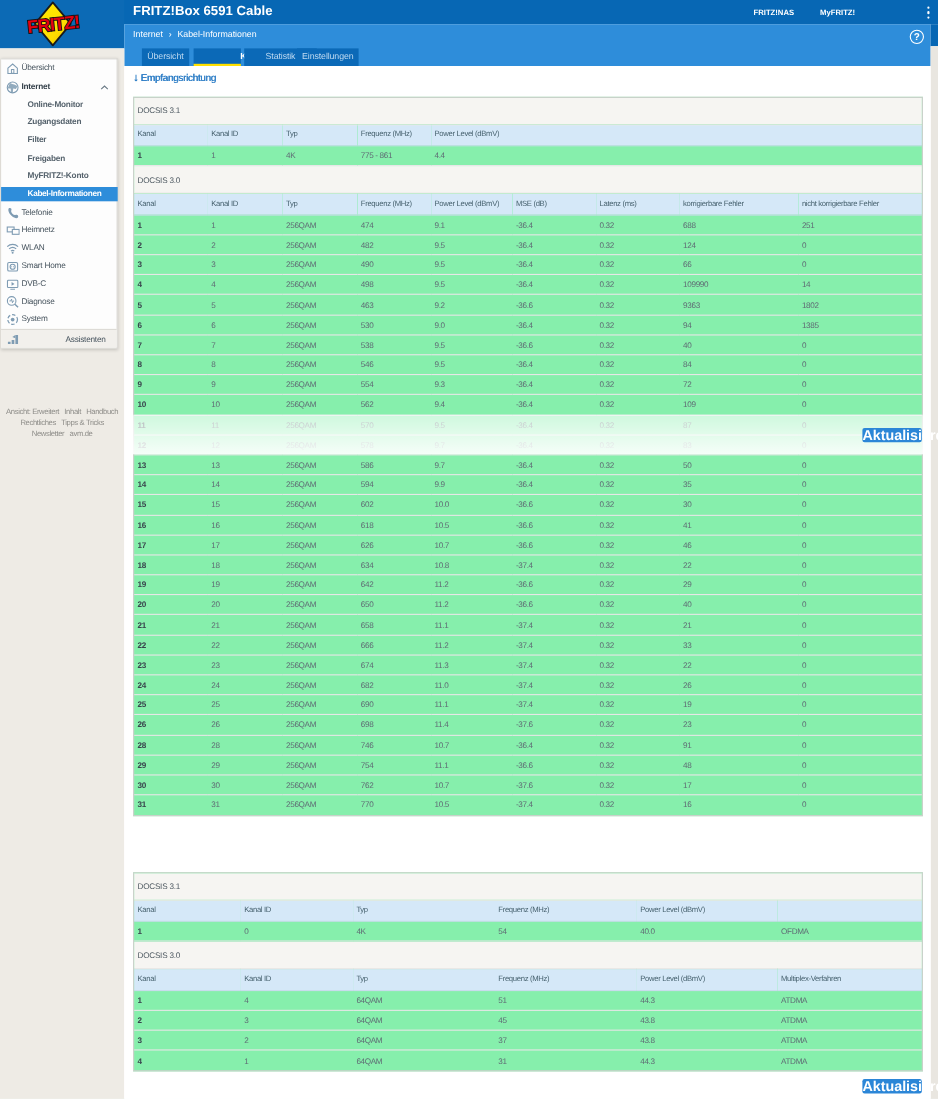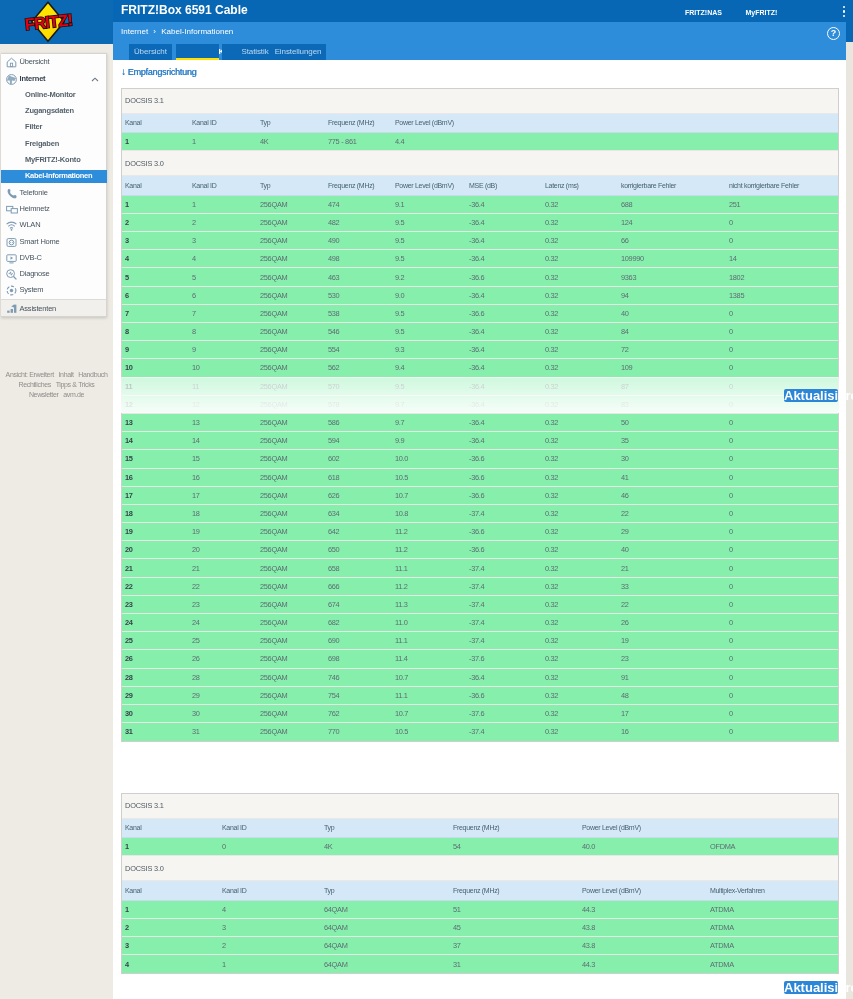--- a/index.html
+++ b/index.html
@@ -25,21 +25,21 @@
 #panel { position:absolute; left:0.5px; top:53.3px; width:106.5px; background:#fdfdfd; border:1px solid #d6d4cf; border-left:none; box-shadow:0 1px 3px rgba(0,0,0,0.18); }
 .mi,.si { position:relative; height:16.3px; line-height:16.3px; color:#47545e; font-size:7.5px; letter-spacing:-0.2px; white-space:nowrap; }
 .mi span { margin-left:19px; }
 .mib span { font-weight:bold; color:#333f49; }
 .si span { margin-left:24.5px;font-weight:bold; }
 .si { color:#55626c; }
 .si.sel::before { content:''; position:absolute; left:0; right:-0.5px; top:1.7px; bottom:1.6px; background:#2e8dda; }
 .si.sel span { position:relative; color:#fff; font-weight:bold; letter-spacing:-0.3px; }
 .ic { position:absolute; left:4px; top:2px; }
 .chev { position:absolute; right:7px; top:6px; }
-#assist { position:relative; height:17.3px; line-height:17.3px; background:#f2f0ec; border-top:1px solid #dddbd6; color:#47545e; font-size:7.5px; letter-spacing:-0.2px; }
+#assist { position:relative; height:17.3px; line-height:17.3px; background:#f2f0ec; border-top:1px solid #dddbd6; color:#47545e; font-size:7.5px; letter-spacing:-0.2px;padding-left:40px; }
 #assist span { margin-left:19px; }
 #sfoot { position:absolute; left:0; top:370px; width:113px; text-align:center; color:#8e8d89; font-size:7px; letter-spacing:-0.35px; line-height:10.1px; white-space:nowrap; }
 
 #content { position:absolute; left:113px; top:59.5px; width:733px; height:939.5px; background:#fff; }
 .h1 { position:absolute; left:121px; color:#2e7ec6; font-size:9px; font-weight:normal; letter-spacing:-0.25px; text-shadow:0.35px 0 0 #2e7ec6; }
 .h1 .ar { font-size:10px; margin-right:2px; }
 .panel { position:absolute; left:121px; width:718px; background:#86efac; border:1px solid #d0cfcd; }
 table { border-collapse:collapse; table-layout:fixed; width:716px; }
 td { text-align:left; overflow:hidden; white-space:nowrap; }
 tr.lb td { height:24.5px; background:#f6f5f2; color:#4f5a62; font-size:7.4px; letter-spacing:-0.2px; padding-left:3px; border-bottom:1px solid #e9e8e6; }

